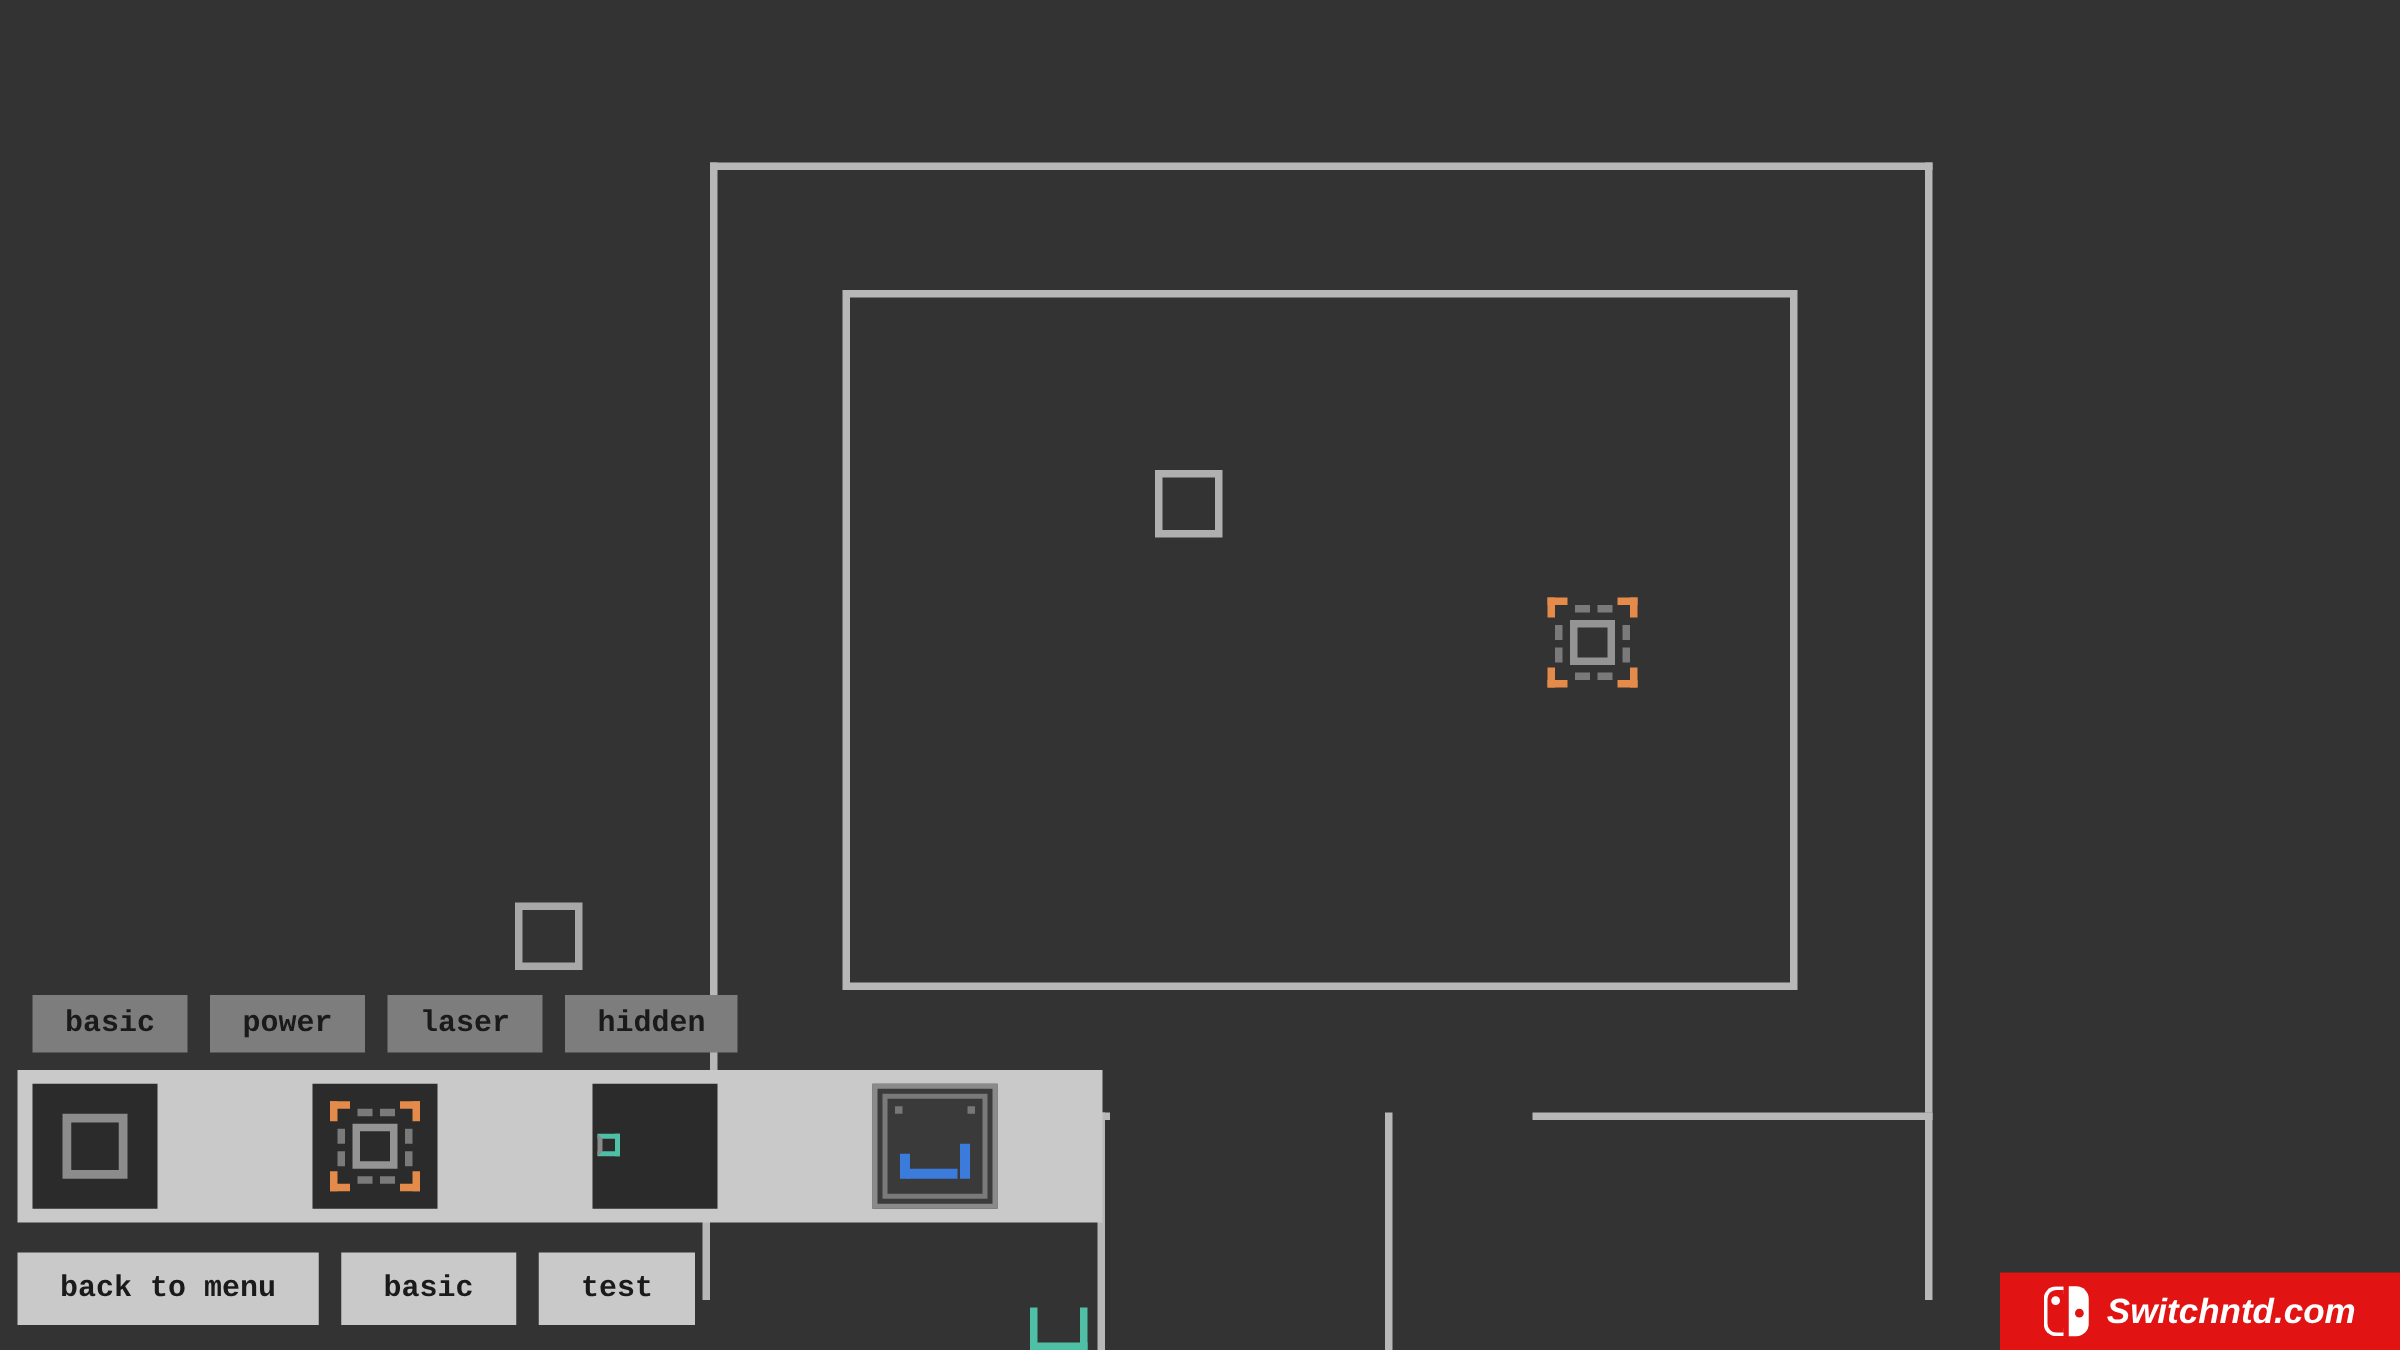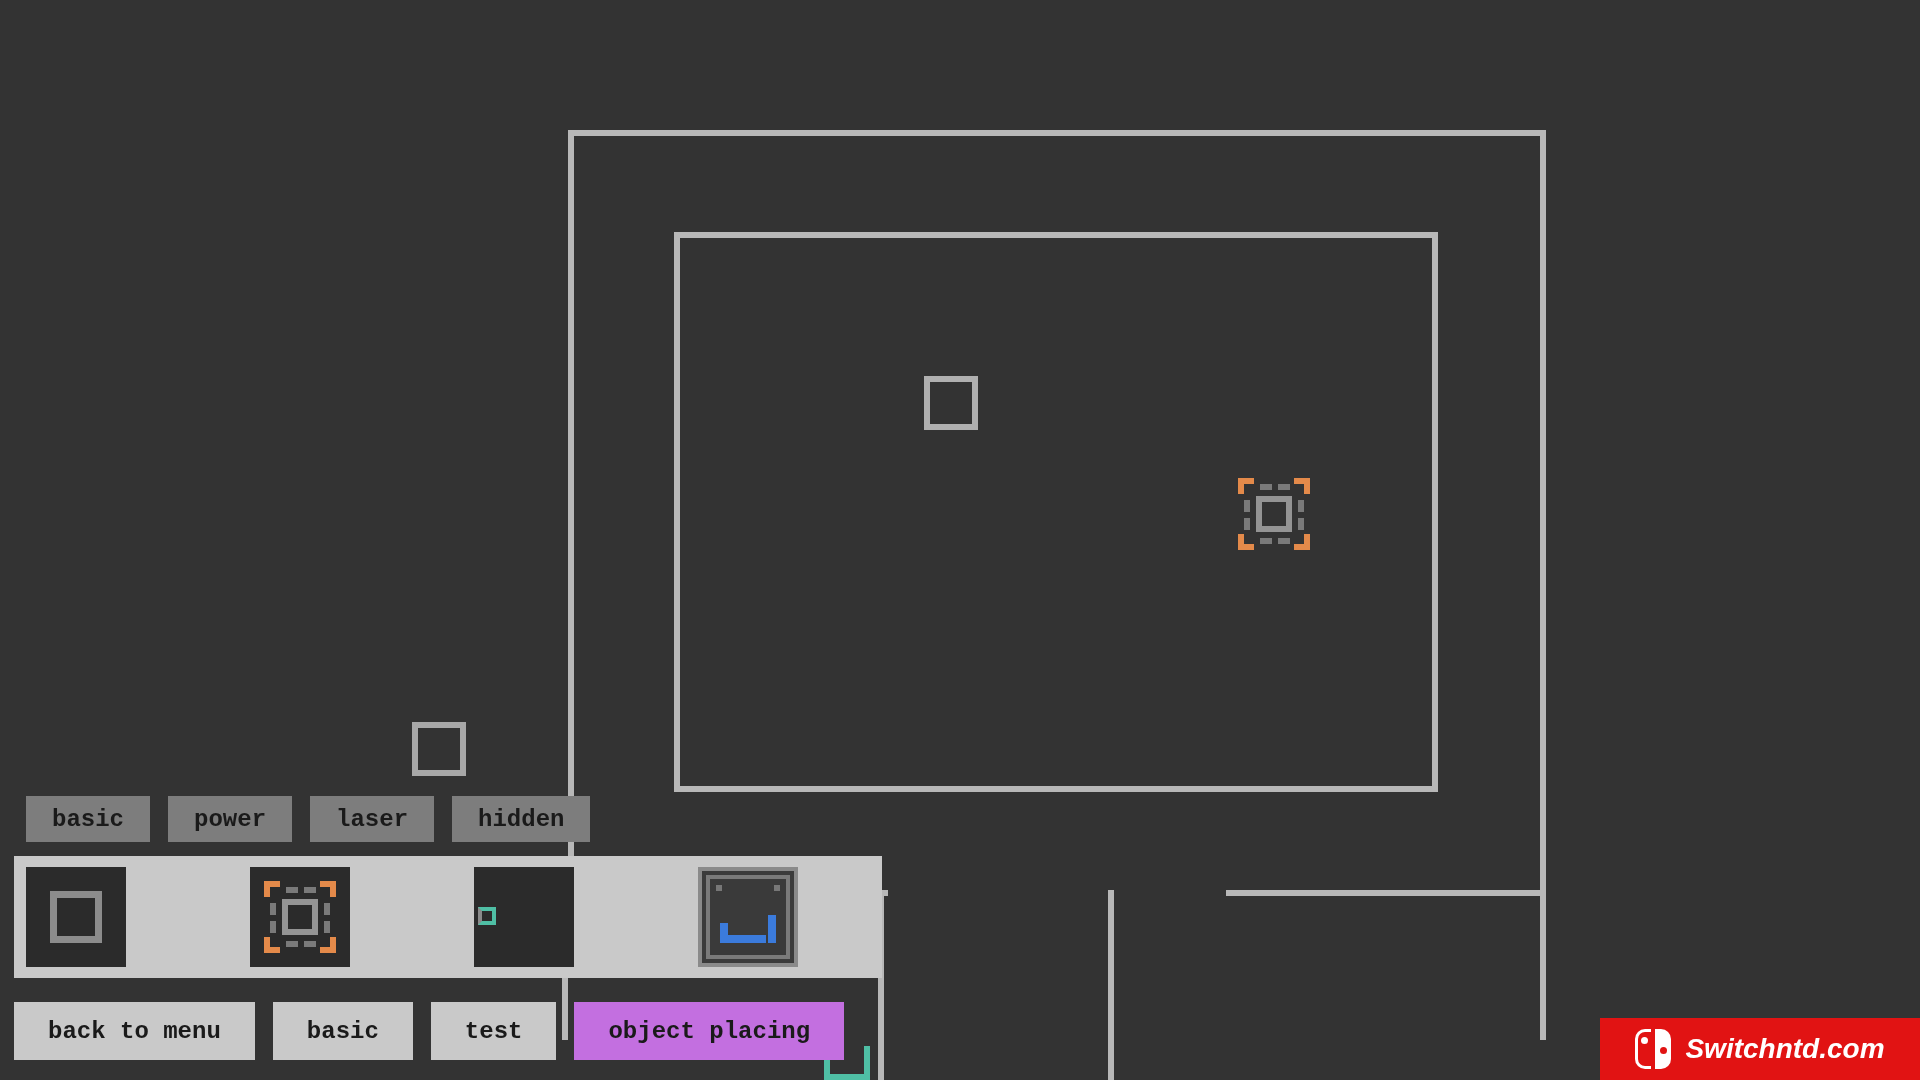--- a/index.html
+++ b/index.html
@@ -281,23 +281,20 @@
 <div class="actions">
   <div class="btn">
       <span>back to menu</span>
     </div>
   <div class="btn">
       <span>basic</span>
     </div>
   <div class="btn">
       <span>test</span>
     </div>
-  <div class="btn primary">
-      <span>object placing</span>
-    </div>
 </div>
 
 <div class="watermark">
   <div class="sw-logo">
     <div class="l"></div>
       <div class="r"></div>
   </div>
   <span>Switchntd.com</span>
 </div>
 

